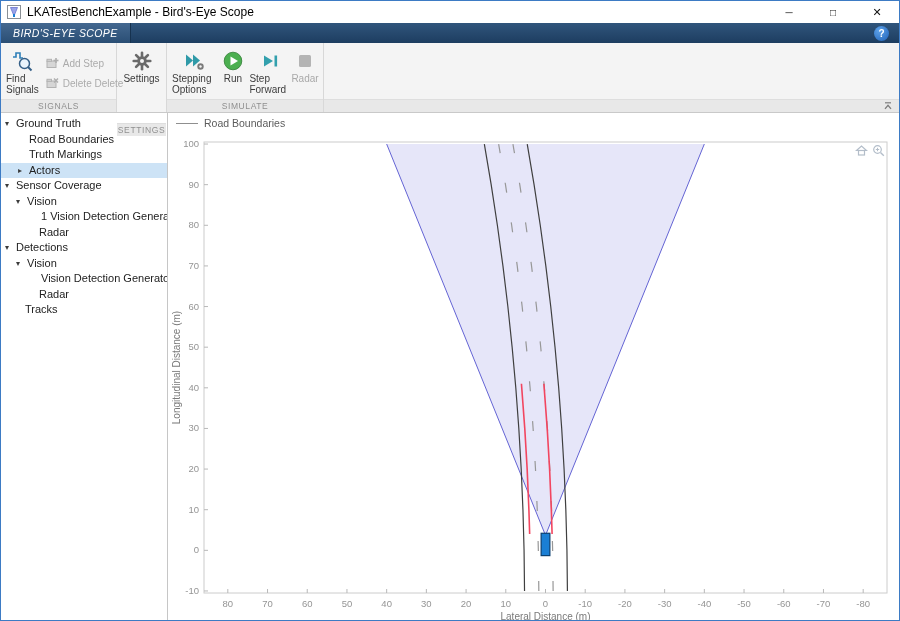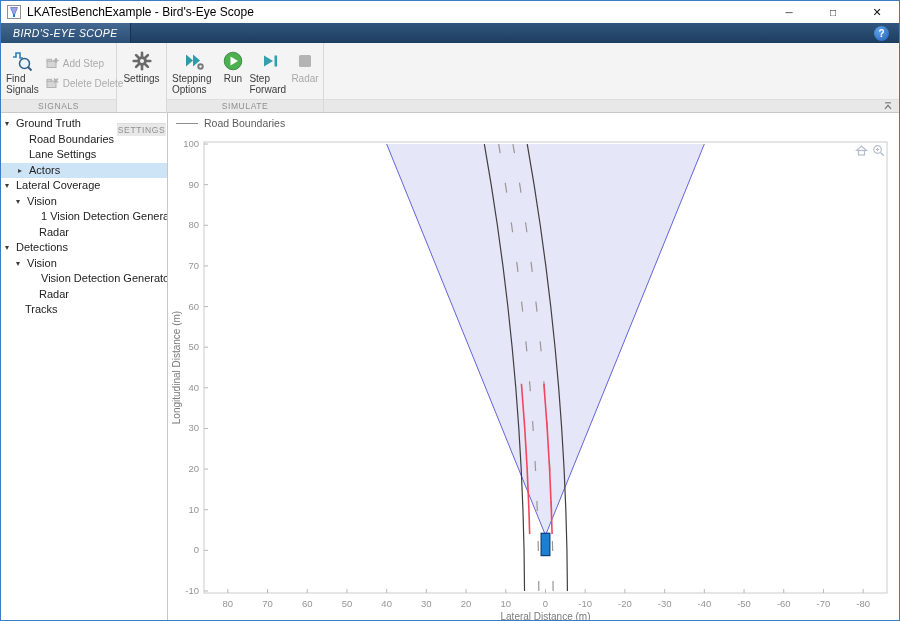--- a/index.html
+++ b/index.html
@@ -192,23 +192,23 @@
           </svg>
         </span>
       </div>
     </div>
   </div>
 
   <div class="content">
     <div class="tree-panel">
         <div class="tree-row"><span class="tree-arrow" style="left: 4px;">▾</span><span class="tree-label" style="padding-left: 15px;">Ground Truth</span></div>
         <div class="tree-row"><span class="tree-label" style="padding-left: 28px;">Road Boundaries</span></div>
-        <div class="tree-row"><span class="tree-label" style="padding-left: 28px;">Lane Settings</span></div>
+        <div class="tree-row"><span class="tree-label" style="padding-left: 28px;">Truth Markings</span></div>
         <div class="tree-row selected"><span class="tree-arrow" style="left: 17px;">▸</span><span class="tree-label" style="padding-left: 28px;">Actors</span></div>
-        <div class="tree-row"><span class="tree-arrow" style="left: 4px;">▾</span><span class="tree-label" style="padding-left: 15px;">Lateral Coverage</span></div>
+        <div class="tree-row"><span class="tree-arrow" style="left: 4px;">▾</span><span class="tree-label" style="padding-left: 15px;">Sensor Coverage</span></div>
         <div class="tree-row"><span class="tree-arrow" style="left: 15px;">▾</span><span class="tree-label" style="padding-left: 26px;">Vision</span></div>
         <div class="tree-row"><span class="tree-label" style="padding-left: 40px;">1 Vision Detection Generator</span></div>
         <div class="tree-row"><span class="tree-label" style="padding-left: 38px;">Radar</span></div>
         <div class="tree-row"><span class="tree-arrow" style="left: 4px;">▾</span><span class="tree-label" style="padding-left: 15px;">Detections</span></div>
         <div class="tree-row"><span class="tree-arrow" style="left: 15px;">▾</span><span class="tree-label" style="padding-left: 26px;">Vision</span></div>
         <div class="tree-row"><span class="tree-label" style="padding-left: 40px;">Vision Detection Generator</span></div>
         <div class="tree-row"><span class="tree-label" style="padding-left: 38px;">Radar</span></div>
         <div class="tree-row"><span class="tree-label" style="padding-left: 24px;">Tracks</span></div>
       </div>
 

